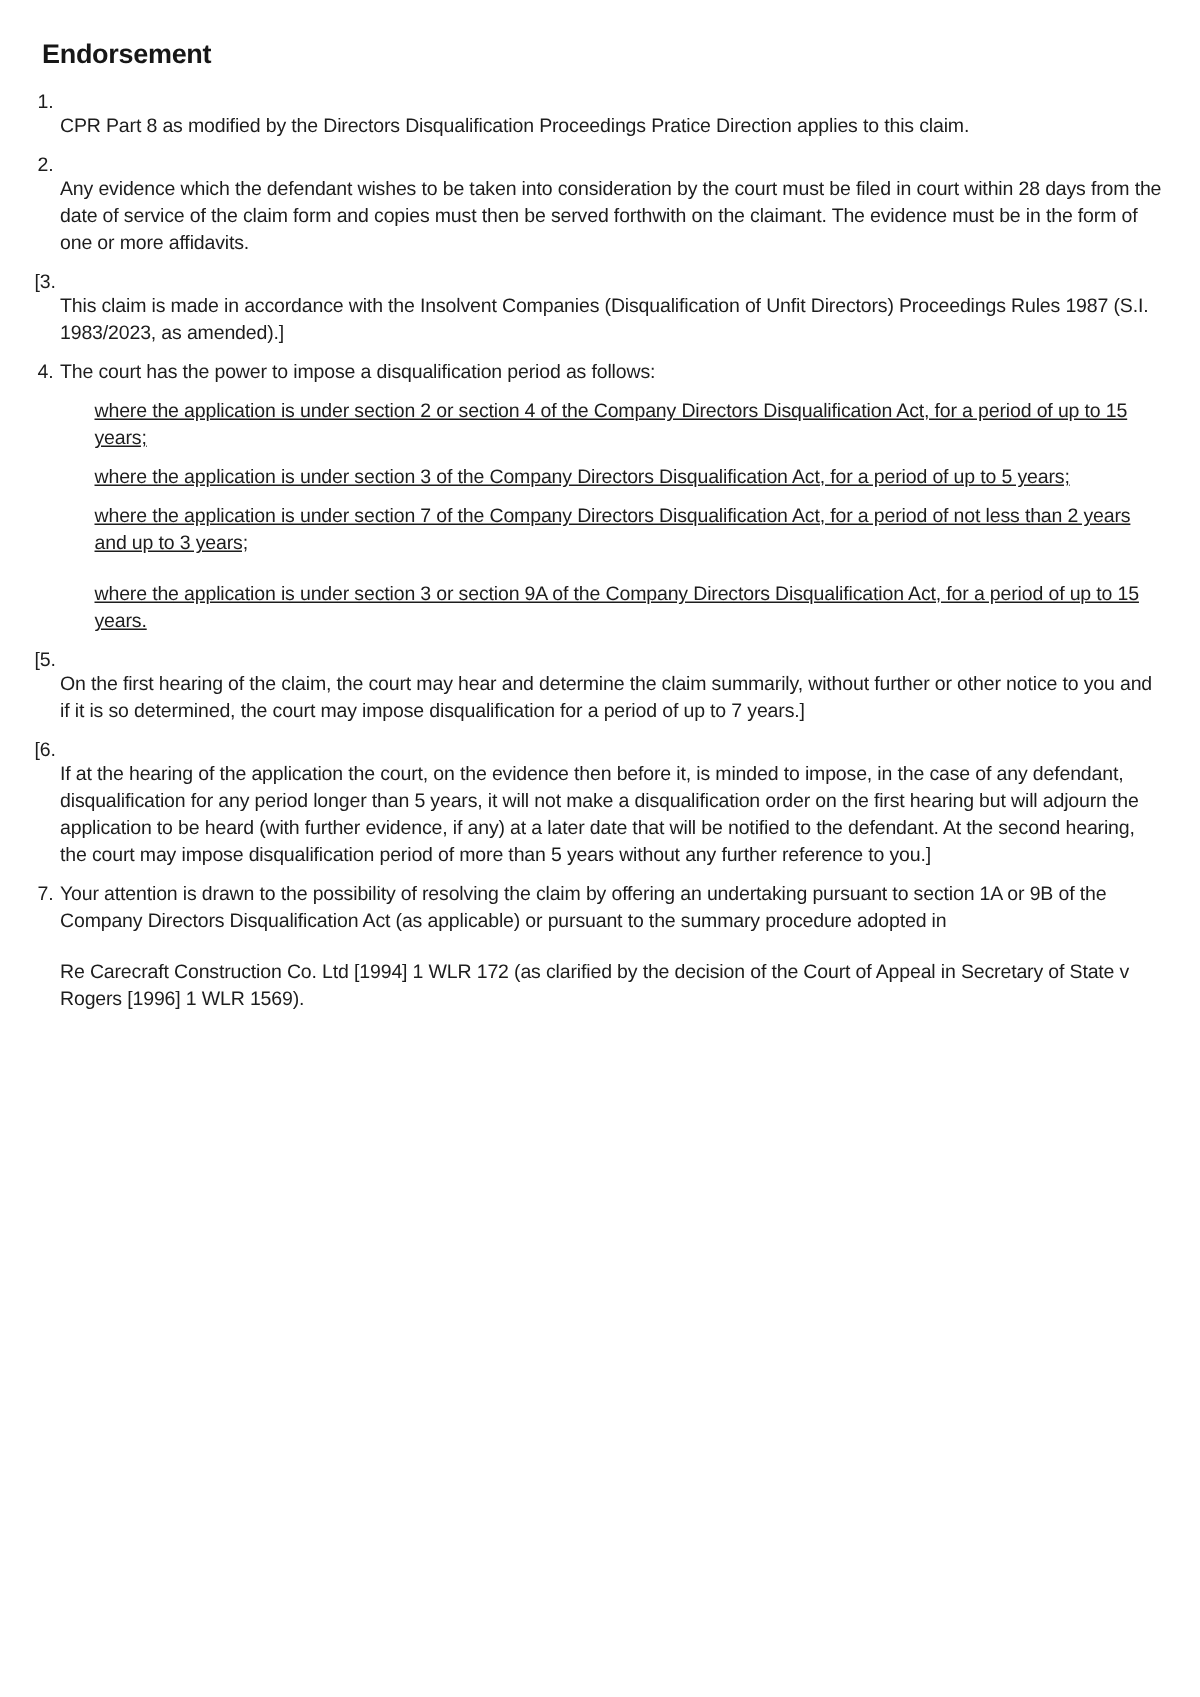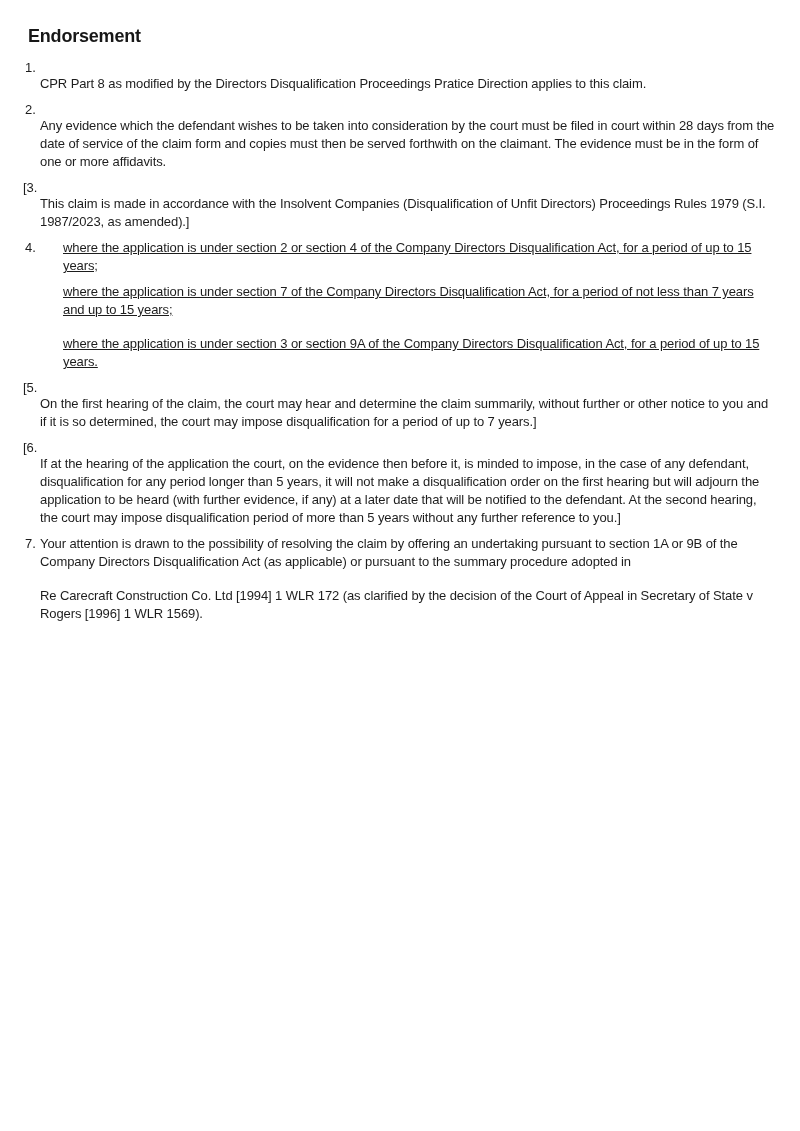--- a/index.html
+++ b/index.html
@@ -78,29 +78,31 @@
   <div class="item">
     <div class="marker">2.</div>
     <div class="body">
       <p>Any evidence which the defendant wishes to be taken into consideration by the court must be filed in court within 28 days from the date of service of the claim form and copies must then be served forthwith on the claimant. The evidence must be in the form of one or more affidavits.</p>
     </div>
   </div>
 
   <div class="item">
     <div class="marker bracketed">[3.</div>
     <div class="body">
-      <p>This claim is made in accordance with the Insolvent Companies (Disqualification of Unfit Directors) Proceedings Rules 1979 (S.I. 1987/2023, as amended).]</p>
+      <p>This claim is made in accordance with the Insolvent Companies (Disqualification of Unfit Directors) Proceedings Rules 1987 (S.I. 1983/2023, as amended).]</p>
     </div>
   </div>
 
   <div class="item">
     <div class="marker">4.</div>
     <div class="body">
+      <p>The court has the power to impose a disqualification period as follows:</p>
       <p class="sub">where the application is under section 2 or section 4 of the Company Directors Disqualification Act, for a period of up to 15 years;</p>
-      <p class="sub">where the application is under section 7 of the Company Directors Disqualification Act, for a period of not less than 7 years and up to 15 years;</p>
+      <p class="sub">where the application is under section 3 of the Company Directors Disqualification Act, for a period of up to 5 years;</p>
+      <p class="sub">where the application is under section 7 of the Company Directors Disqualification Act, for a period of not less than 2 years and up to 3 years;</p>
       <p class="sub">where the application is under section 3 or section 9A of the Company Directors Disqualification Act, for a period of up to 15 years.</p>
     </div>
   </div>
 
   <div class="item">
     <div class="marker bracketed">[5.</div>
     <div class="body">
       <p>On the first hearing of the claim, the court may hear and determine the claim summarily, without further or other notice to you and if it is so determined, the court may impose disqualification for a period of up to 7 years.]</p>
     </div>
   </div>

